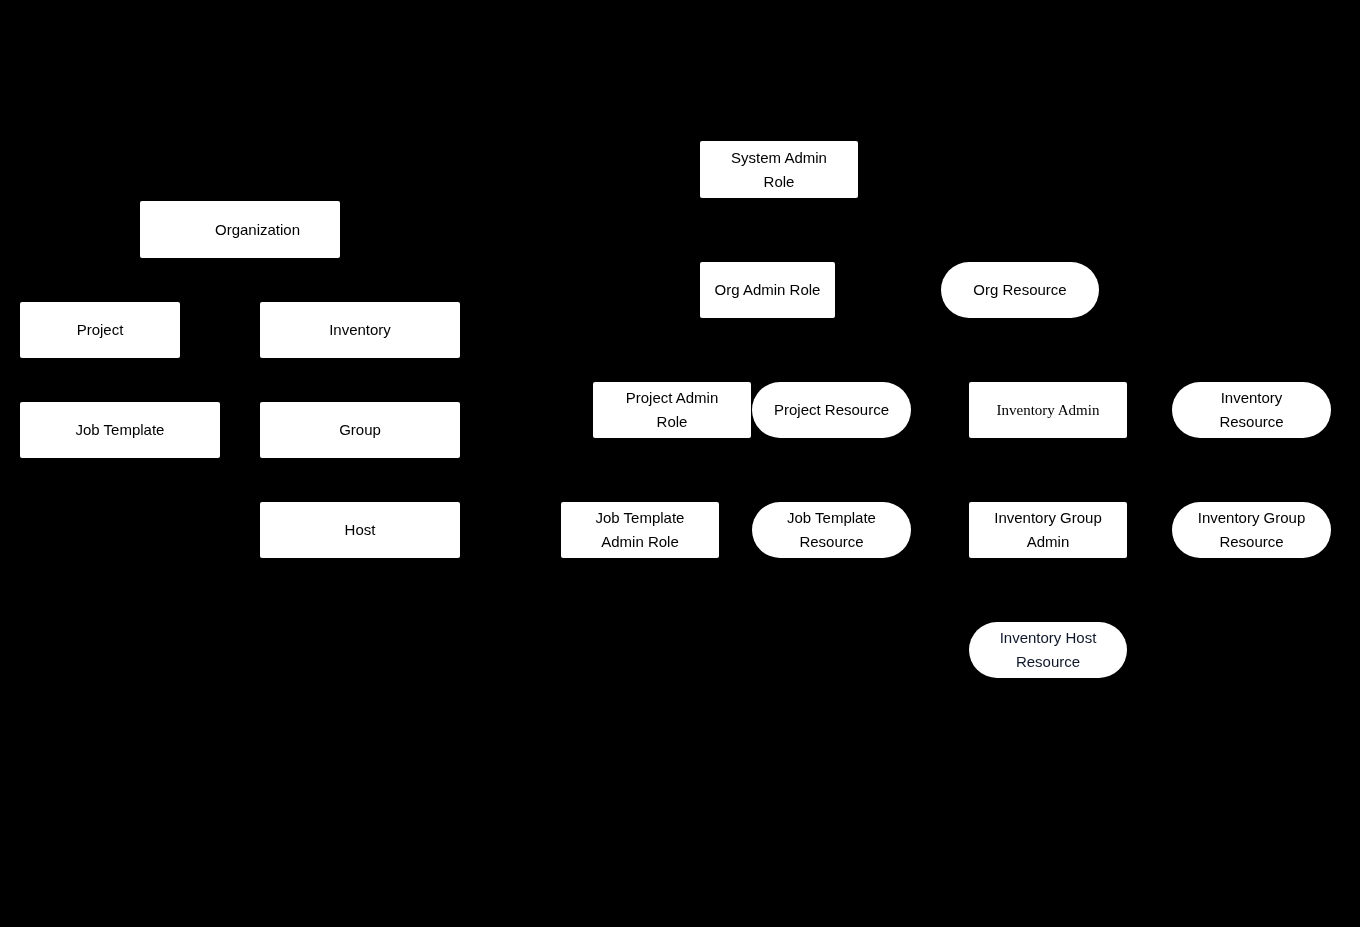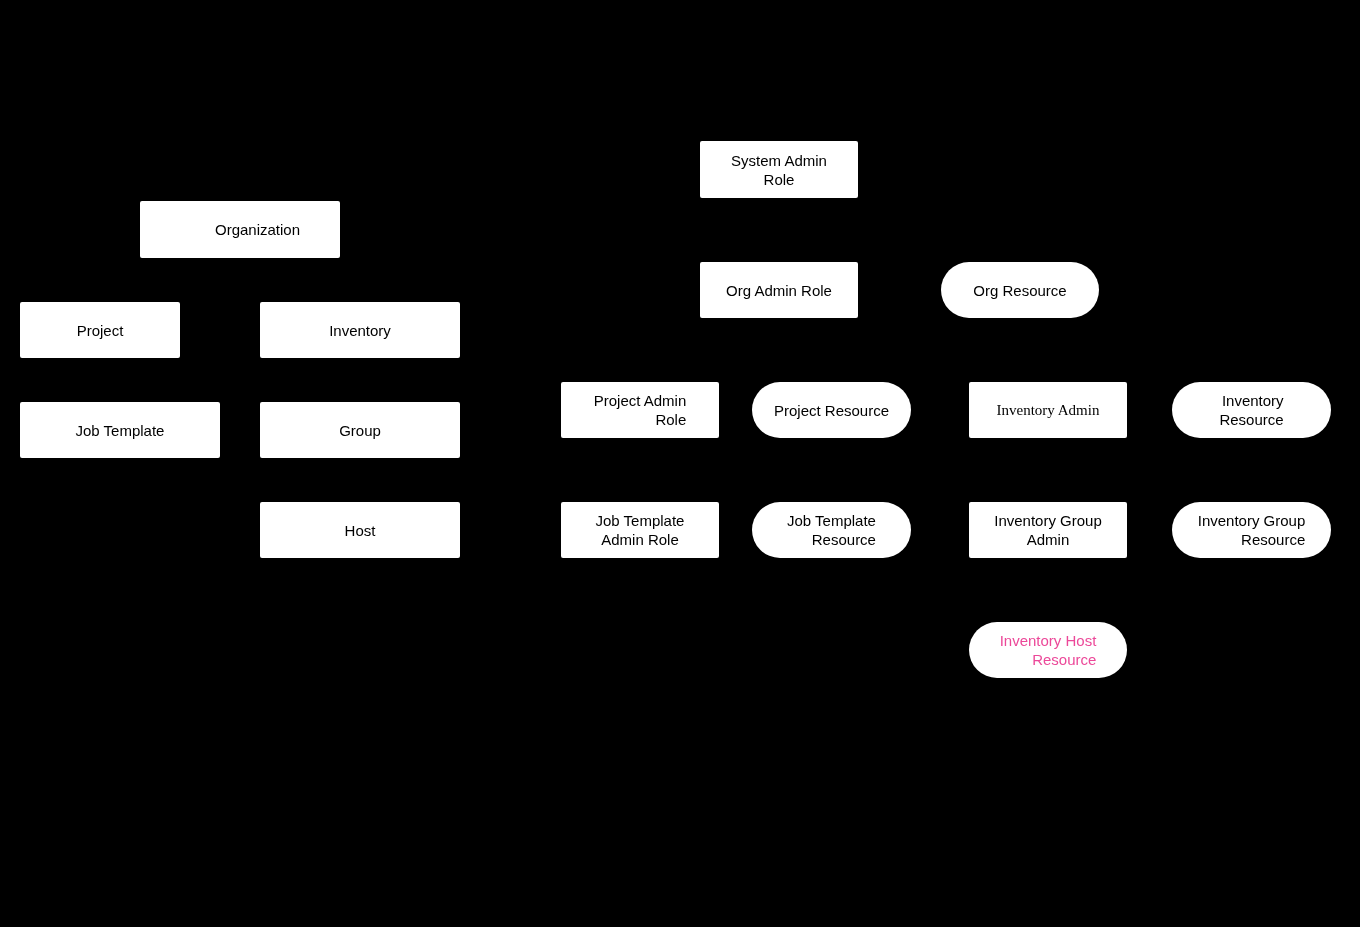--- a/index.html
+++ b/index.html
@@ -17,56 +17,55 @@
   }
   .node {
     position: absolute;
     background: #ffffff;
     color: #000000;
     display: flex;
     align-items: center;
     justify-content: center;
     text-align: center;
     font-size: 15px;
-    line-height: 19px;
+    line-height: 24px;
     box-sizing: border-box;
     padding: 2px 6px;
     white-space: pre-line;
   }
   .node.rect {
     border-radius: 2px;
   }
   .node.pill {
     border-radius: 999px;
-    text-align: right;
   }
 </style>
 </head>
 <body>
 
 <div id="canvas" style="background: rgb(0, 0, 0);">
     <div class="node rect" style="left: 140px; top: 201px; width: 200px; height: 57px; background: rgb(255, 255, 255); color: rgb(0, 0, 0); padding-left: 41px;">Organization</div>
     <div class="node rect" style="left: 20px; top: 302px; width: 160px; height: 56px; background: rgb(255, 255, 255); color: rgb(0, 0, 0);">Project</div>
     <div class="node rect" style="left: 260px; top: 302px; width: 200px; height: 56px; background: rgb(255, 255, 255); color: rgb(0, 0, 0);">Inventory</div>
     <div class="node rect" style="left: 20px; top: 402px; width: 200px; height: 56px; background: rgb(255, 255, 255); color: rgb(0, 0, 0);">Job Template</div>
     <div class="node rect" style="left: 260px; top: 402px; width: 200px; height: 56px; background: rgb(255, 255, 255); color: rgb(0, 0, 0);">Group</div>
     <div class="node rect" style="left: 260px; top: 502px; width: 200px; height: 56px; background: rgb(255, 255, 255); color: rgb(0, 0, 0);">Host</div>
     <div class="node rect" style="left: 700px; top: 141px; width: 158px; height: 57px; background: rgb(255, 255, 255); color: rgb(0, 0, 0);">System Admin
 Role</div>
-    <div class="node rect" style="left: 700px; top: 262px; width: 158px; height: 56px; background: rgb(255, 255, 255); color: rgb(0, 0, 0);">Org Admin Role</div>
+    <div class="node rect" style="left: 700px; top: 262px; width: 135px; height: 56px; background: rgb(255, 255, 255); color: rgb(0, 0, 0);">Org Admin Role</div>
     <div class="node pill" style="left: 941px; top: 262px; width: 158px; height: 56px; background: rgb(255, 255, 255); color: rgb(0, 0, 0);">Org Resource</div>
-    <div class="node rect" style="left: 561px; top: 382px; width: 158px; height: 56px; background: rgb(255, 255, 255); color: rgb(0, 0, 0); text-align: right;">Project Admin
+    <div class="node rect" style="left: 593px; top: 382px; width: 158px; height: 56px; background: rgb(255, 255, 255); color: rgb(0, 0, 0);">Project Admin
 Role</div>
     <div class="node pill" style="left: 752px; top: 382px; width: 159px; height: 56px; background: rgb(255, 255, 255); color: rgb(0, 0, 0);">Project Resource</div>
     <div class="node rect" style="left: 969px; top: 382px; width: 158px; height: 56px; background: rgb(255, 255, 255); color: rgb(0, 0, 0); font-family: Liberation Serif, serif;">Inventory Admin</div>
     <div class="node pill" style="left: 1172px; top: 382px; width: 159px; height: 56px; background: rgb(255, 255, 255); color: rgb(0, 0, 0);">Inventory
 Resource</div>
     <div class="node rect" style="left: 561px; top: 502px; width: 158px; height: 56px; background: rgb(255, 255, 255); color: rgb(0, 0, 0);">Job Template
 Admin Role</div>
     <div class="node pill" style="left: 752px; top: 502px; width: 159px; height: 56px; background: rgb(255, 255, 255); color: rgb(0, 0, 0);">Job Template
 Resource</div>
     <div class="node rect" style="left: 969px; top: 502px; width: 158px; height: 56px; background: rgb(255, 255, 255); color: rgb(0, 0, 0);">Inventory Group
 Admin</div>
     <div class="node pill" style="left: 1172px; top: 502px; width: 159px; height: 56px; background: rgb(255, 255, 255); color: rgb(0, 0, 0);">Inventory Group
 Resource</div>
-    <div class="node pill" style="left: 969px; top: 622px; width: 158px; height: 56px; background: rgb(255, 255, 255); color: #ec4899;">Inventory Host
+    <div class="node pill" style="left: 969px; top: 622px; width: 158px; height: 56px; background: rgb(255, 255, 255); color: #0f172a;">Inventory Host
 Resource</div>
   </div>
 
 </body></html>

